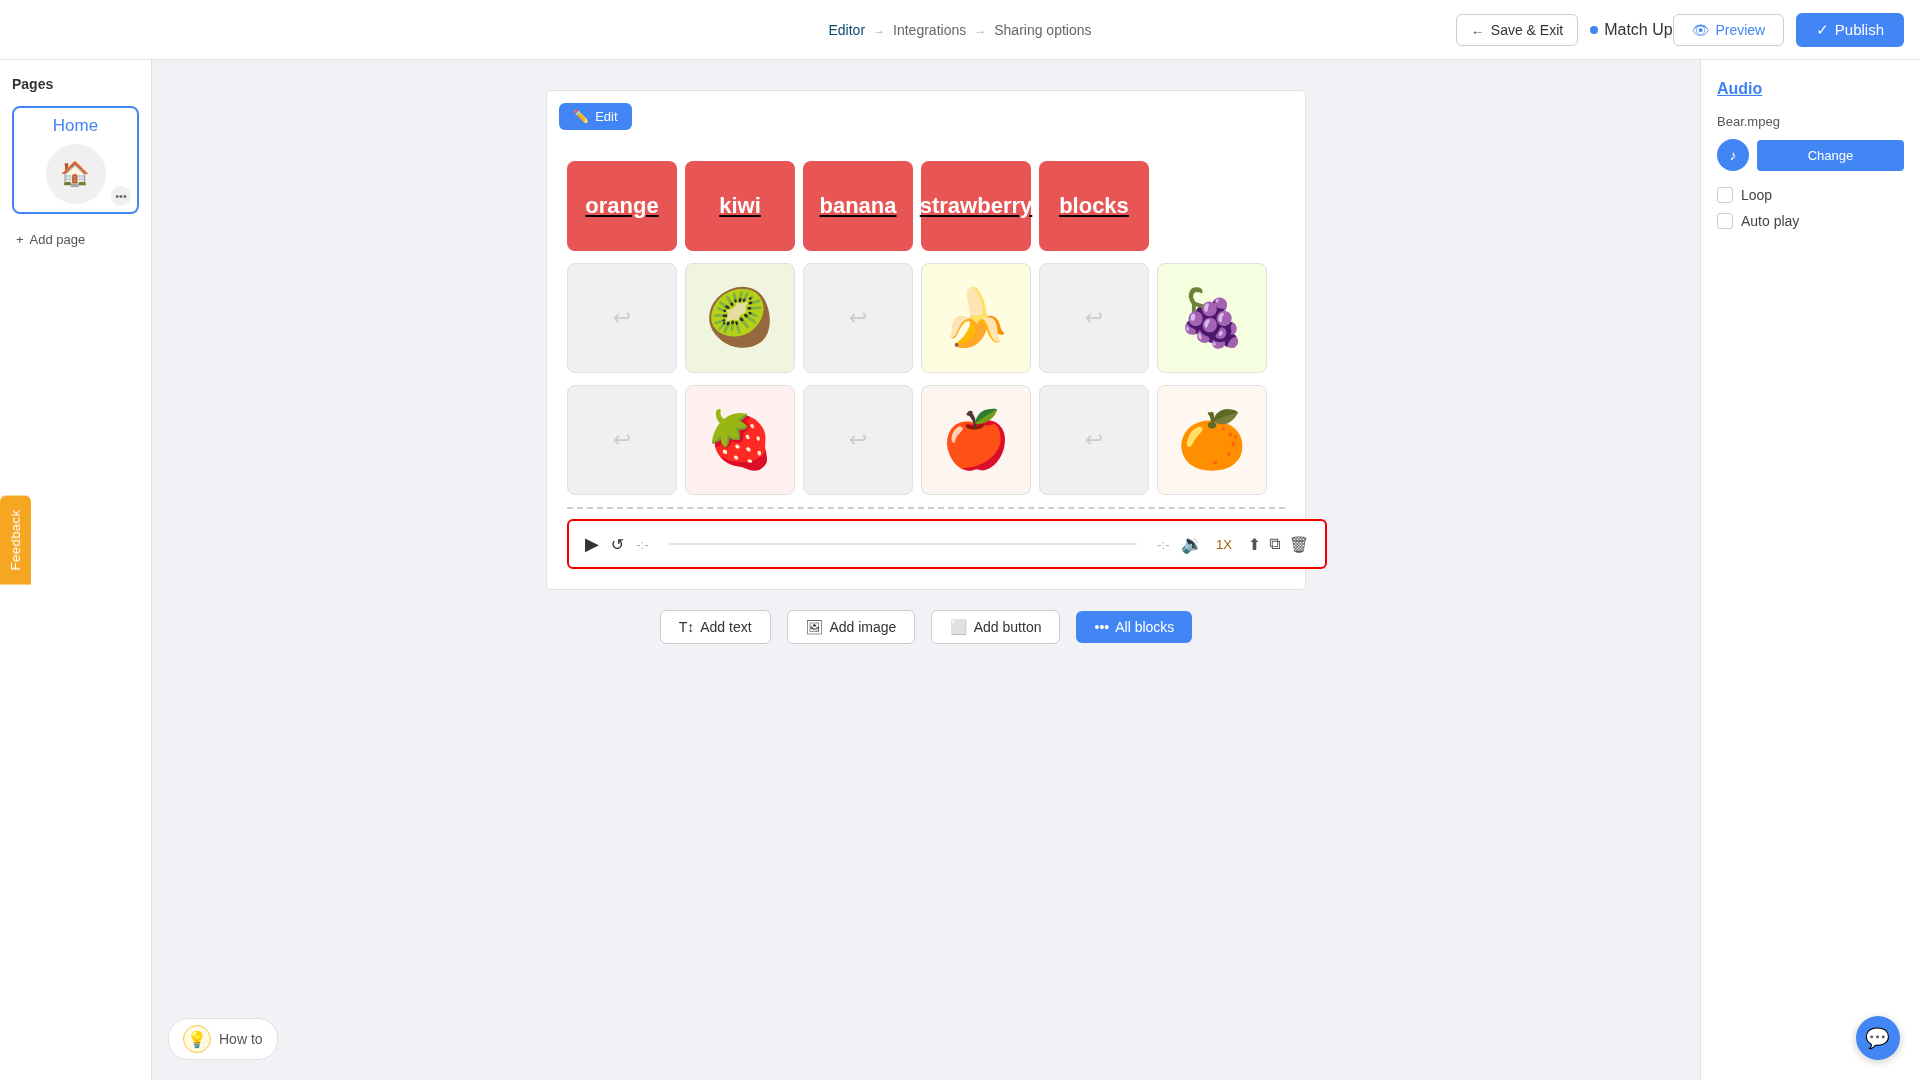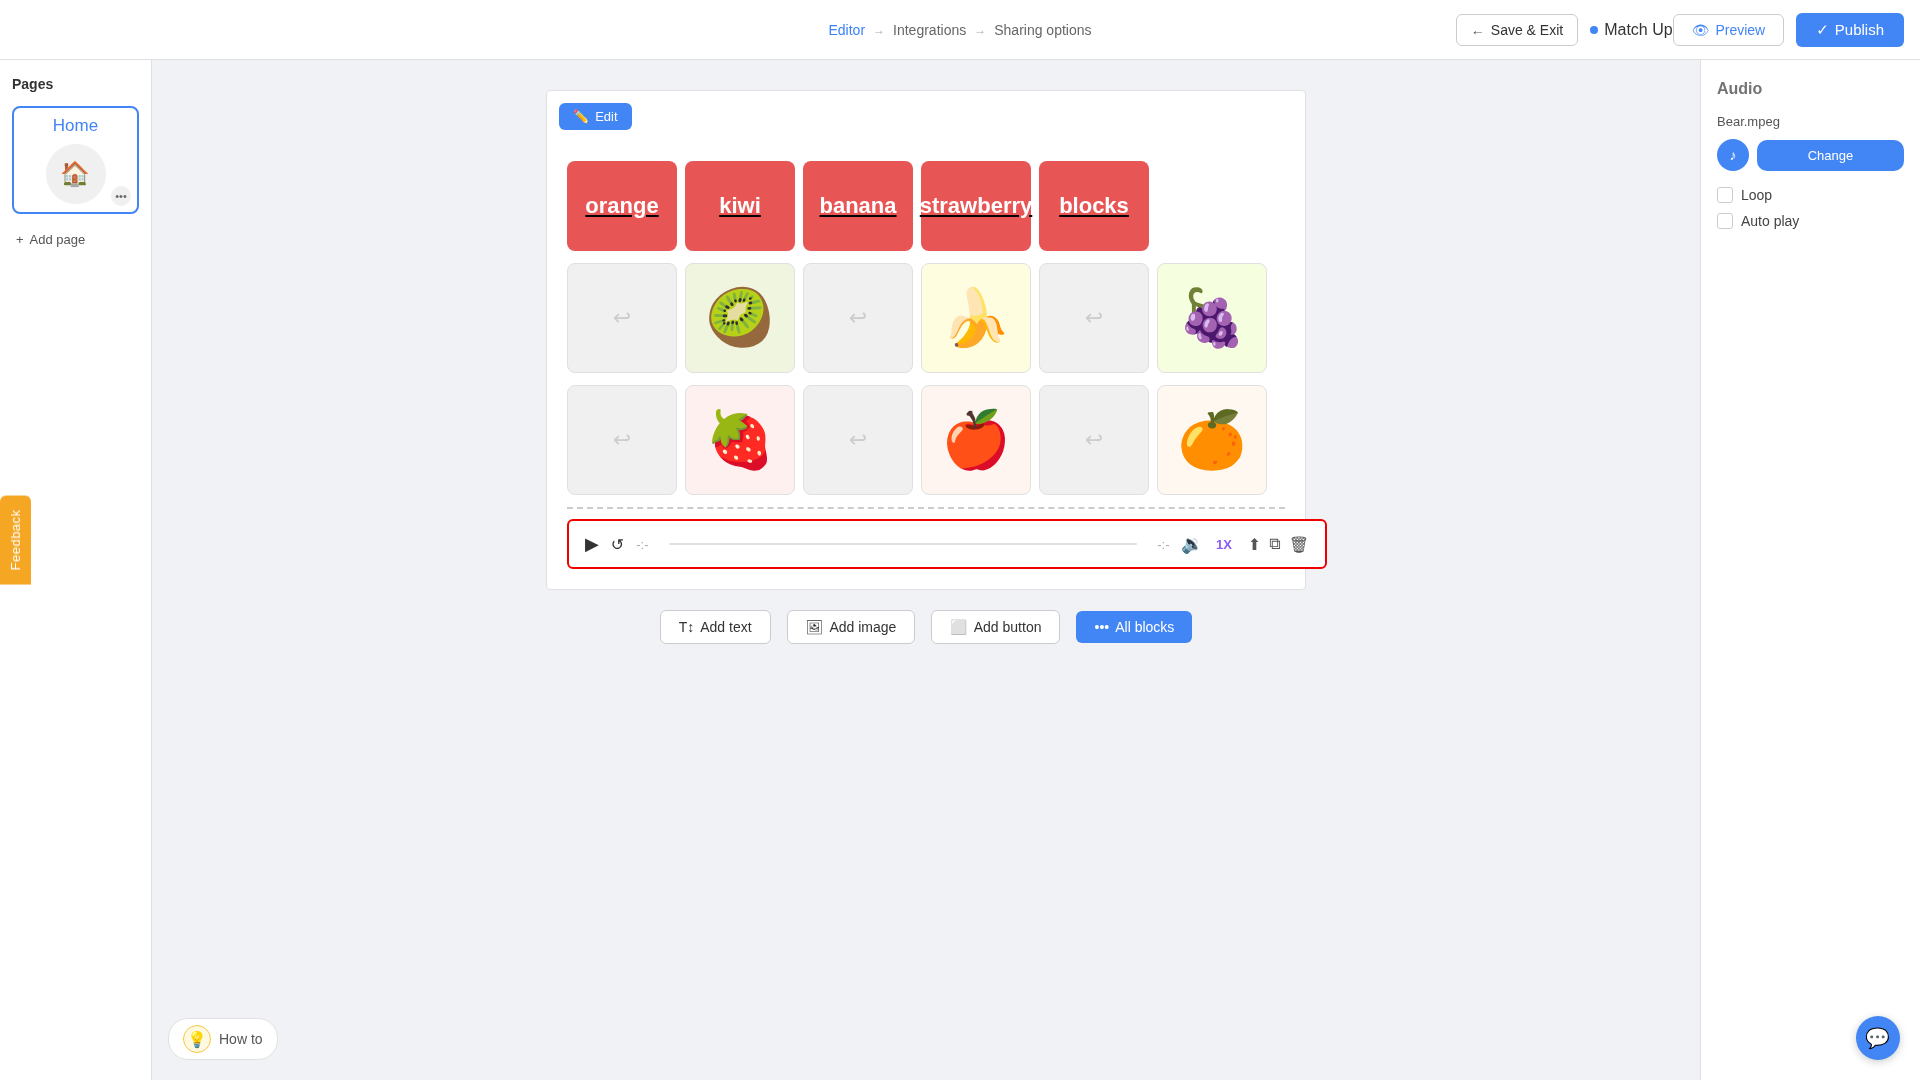--- a/index.html
+++ b/index.html
@@ -15,21 +15,21 @@
     .save-exit-btn {
       display: flex; align-items: center; gap: 6px;
       border: 1px solid #ccc; border-radius: 6px; padding: 7px 14px;
       background: #fff; cursor: pointer; font-size: 14px; color: #333;
     }
     .save-exit-btn::before { content: '←'; font-size: 14px; color: #555; }
     .match-up-label { display: flex; align-items: center; gap: 6px; font-size: 16px; font-weight: 500; color: #333; }
     .dot { width: 8px; height: 8px; border-radius: 50%; background: #4285f4; display: inline-block; }
     .topbar-center { display: flex; align-items: center; gap: 8px; position: absolute; left: 50%; transform: translateX(-50%); }
     .nav-step { font-size: 14px; color: #4285f4; cursor: pointer; }
-    .nav-step.active { color: #3b82f6; font-weight: 500; }
+    .nav-step.active { color: #0c4a6e; font-weight: 500; }
     .nav-step.inactive { color: #666; }
     .nav-arrow { color: #aaa; font-size: 12px; }
     .topbar-right { display: flex; align-items: center; gap: 12px; }
     .preview-btn {
       display: flex; align-items: center; gap: 6px;
       border: 1px solid #ccc; border-radius: 6px; padding: 7px 18px;
       background: #fff; cursor: pointer; font-size: 14px; color: #4285f4;
     }
     .publish-btn {
       display: flex; align-items: center; gap: 6px;
@@ -132,21 +132,21 @@
       border: 2px solid #e00; border-radius: 6px;
       padding: 12px 16px; display: flex; align-items: center; gap: 12px;
       background: #fff; width: 760px; margin-top: 8px;
     }
     .player-btn { background: none; border: none; cursor: pointer; font-size: 18px; color: #333; }
     .player-time { font-size: 13px; color: #aaa; }
     .player-track {
       flex: 1; height: 2px; background: #e0e0e0; border-radius: 2px; margin: 0 8px;
     }
     .player-vol { font-size: 18px; color: #555; cursor: pointer; }
-    .player-speed { font-size: 13px; color: #8b5cf6; font-weight: 700; }
+    .player-speed { font-size: 13px; color: #a16207; font-weight: 400; }
     .player-actions { display: flex; align-items: center; gap: 8px; margin-left: 4px; }
     .player-icon-btn { background: none; border: none; cursor: pointer; color: #555; font-size: 16px; }
 
     
     .bottom-toolbar {
       display: flex; align-items: center; gap: 16px; margin-top: 20px;
     }
     .toolbar-btn {
       display: flex; align-items: center; gap: 6px;
       border: 1px solid #ccc; border-radius: 6px; padding: 8px 18px;
@@ -156,32 +156,32 @@
       display: flex; align-items: center; gap: 6px;
       border: none; border-radius: 6px; padding: 8px 18px;
       background: #4285f4; cursor: pointer; font-size: 14px; color: #fff;
     }
 
     
     .right-panel {
       width: 220px; background: #fff; border-left: 1px solid #e0e0e0;
       padding: 20px 16px;
     }
-    .panel-title { font-size: 16px; font-weight: 600; color: #737373; margin-bottom: 16px; }
+    .panel-title { font-size: 16px; font-weight: 600; color: #3b82f6; margin-bottom: 16px; text-decoration: underline; }
     .audio-filename { font-size: 13px; color: #555; margin-bottom: 10px; }
     .audio-player-panel {
       display: flex; align-items: center; gap: 8px; margin-bottom: 16px;
     }
     .audio-play-btn {
       width: 32px; height: 32px; border-radius: 50%; background: #4285f4;
       border: none; cursor: pointer; display: flex; align-items: center; justify-content: center;
       color: #fff; font-size: 14px;
     }
     .change-btn {
-      flex: 1; background: #4285f4; color: #fff; border: none; border-radius: 10px;
+      flex: 1; background: #4285f4; color: #fff; border: none; border-radius: 4px;
       padding: 8px 0; font-size: 13px; cursor: pointer; font-weight: 500;
     }
     .checkbox-row {
       display: flex; align-items: center; gap: 8px; margin-bottom: 10px;
       font-size: 14px; color: #444;
     }
     .checkbox-box {
       width: 16px; height: 16px; border: 1px solid #ccc; border-radius: 3px;
       background: #fff; display: inline-block; cursor: pointer;
     }

